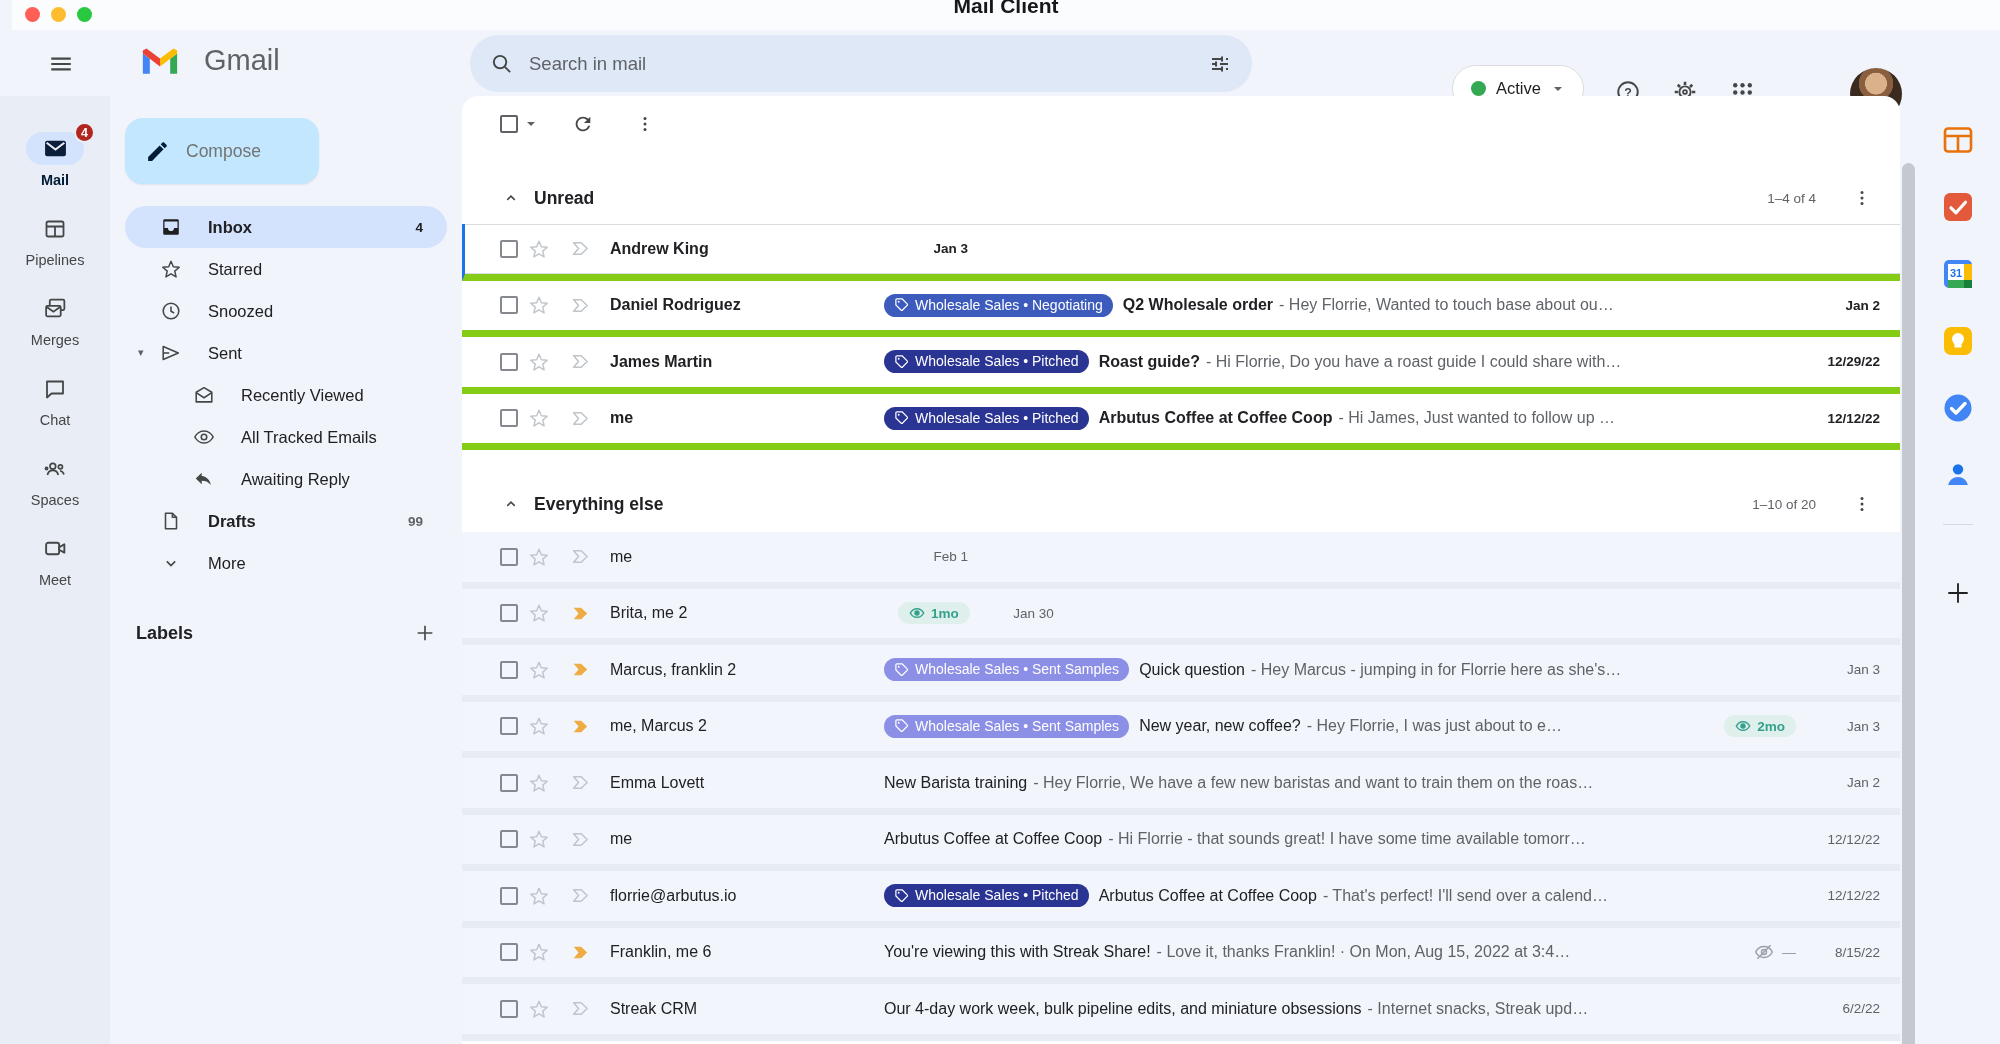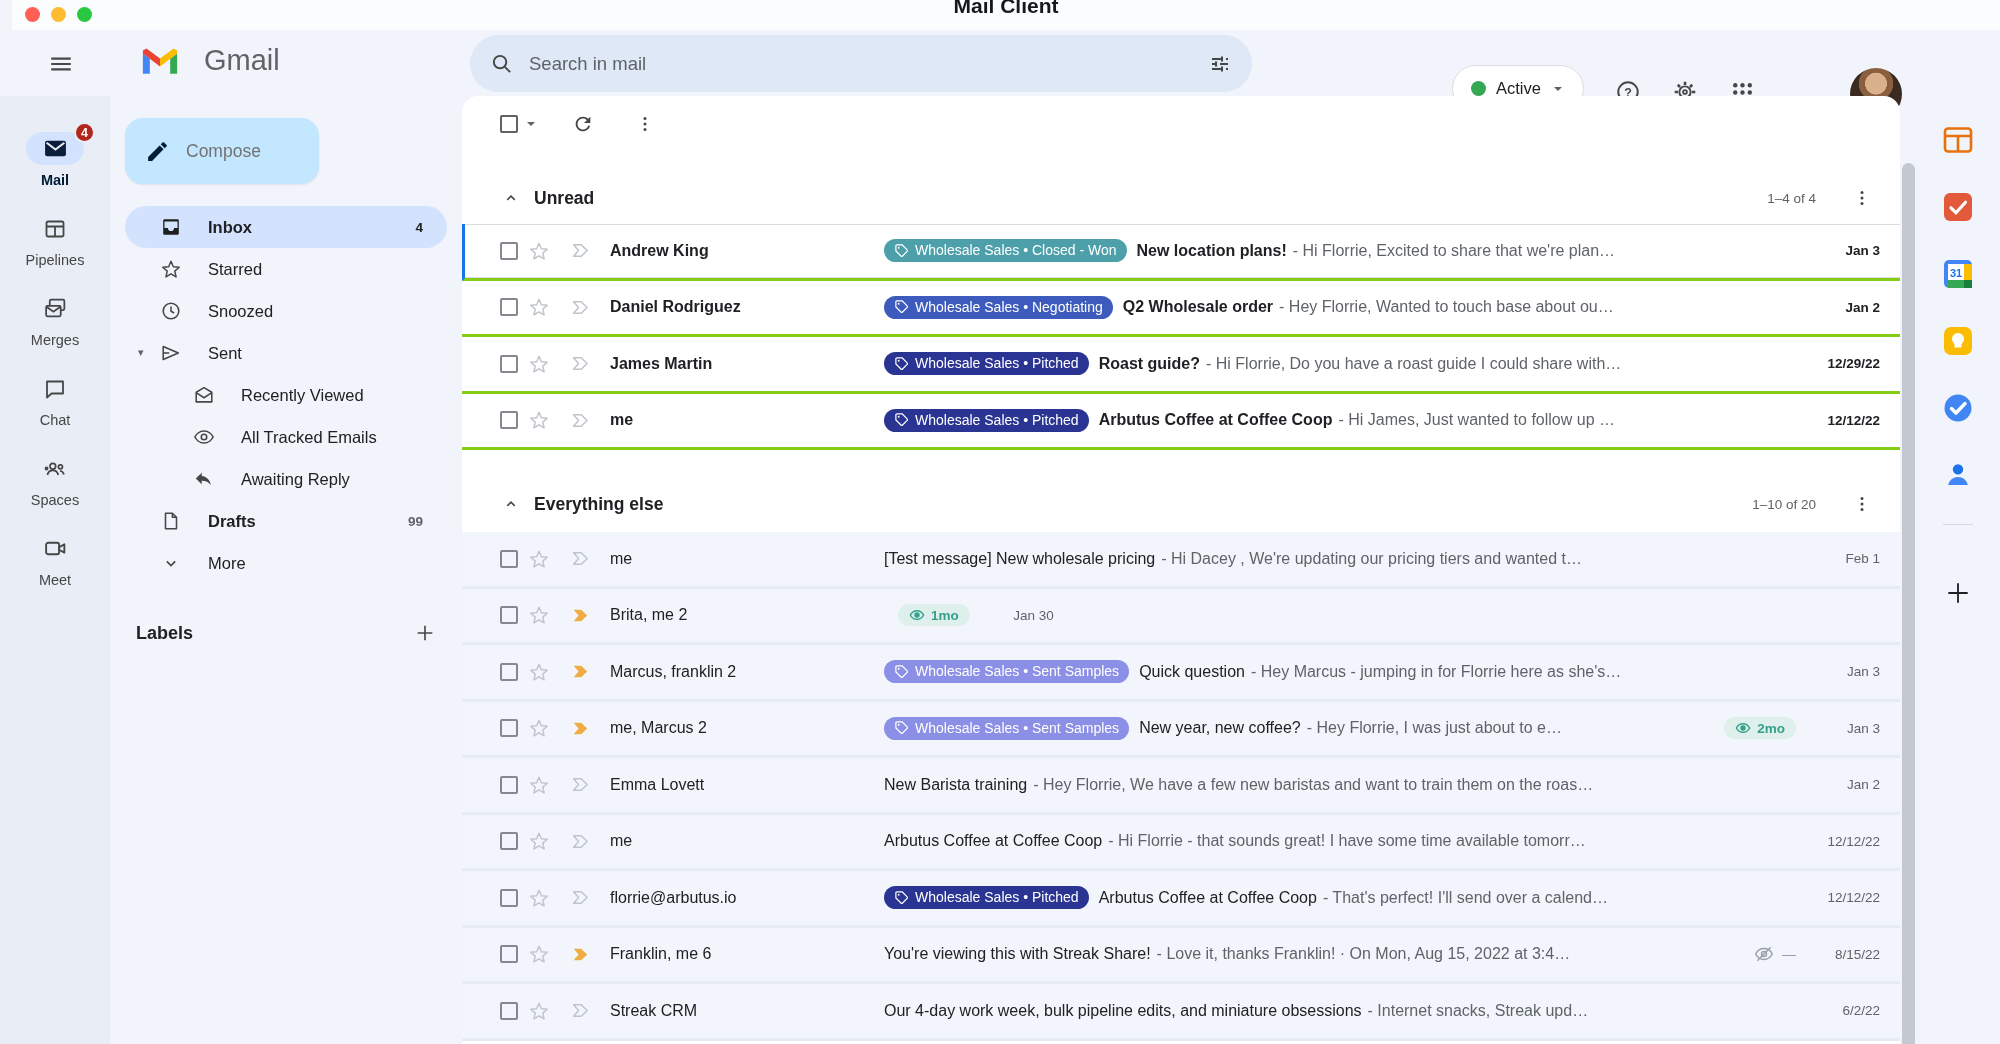--- a/index.html
+++ b/index.html
@@ -61,21 +61,21 @@
   .tb-btn{width:40px; height:40px; display:grid; place-items:center; border-radius:50%;}
   .tb-refresh{margin-left:26px;} .tb-dots{margin-left:22px;}
   .section-head{height:52px; display:flex; align-items:center; padding:0 14px 0 40px;}
   .mail-section:first-child .section-head{margin-top:20px;}
   .mail-section + .mail-section .section-head{margin-top:26px; height:56px;}
   .head-chev{color:#444746;}
   .section-title{font-size:17.5px; font-weight:700; margin-left:14px;}
   .range{margin-left:auto; font-size:13.5px; color:#5f6368;}
   .head-dots{margin-left:30px; margin-right:8px; color:#444746; width:32px; height:32px;}
 
-  .mail-row{height:56.5px; display:flex; align-items:center; padding:0 20px 0 38px; border-bottom:3px solid #84cc16; background:#fff; cursor:default;}
+  .mail-row{height:56.5px; display:flex; align-items:center; padding:0 20px 0 38px; border-bottom:7px solid #84cc16; background:#fff; cursor:default;}
   .mail-row.read{background:#f2f6fc; border-bottom-color:#e7ebf3;}
   .mail-row.focused{border-left:3px solid #1a73e8; padding-left:35px; box-shadow:inset 0 1px 0 #dadce0, inset 0 -1px 0 #dadce0;}
   .checkbox{width:18px; height:18px; border:2px solid #85898f; border-radius:2px; flex:none;}
   .star-btn,.imp{width:42px; display:grid; place-items:center; flex:none; color:#c0c5cb;}
   .sender{width:282px; flex:none; font-size:16px; color:#202124; overflow:hidden; white-space:nowrap; padding-left:8px;}
   .b{font-weight:700;}
   .content{flex:1; min-width:0; display:flex; align-items:center; overflow:hidden; white-space:nowrap;}
   .badge{display:inline-flex; align-items:center; gap:6px; color:#fff; font-size:14px; padding:3px 10px 4px; border-radius:12px; margin-right:10px; flex:none;}
   .subject{font-size:16px; color:#202124; flex:none;}
   .snippet{font-size:16px; color:#5f6368; margin-left:6px; overflow:hidden; text-overflow:ellipsis;}
@@ -394,33 +394,20 @@
             <svg width="22" height="22" viewBox="0 0 24 24">
               <path d="M12 17.3l-5.55 3.35 1.45-6.3-4.9-4.25 6.45-.55L12 3.6l2.55 5.95 6.45.55-4.9 4.25 1.45 6.3z" fill="none" stroke="currentColor" stroke-width="1.6" stroke-linejoin="round"></path>
             </svg>
           </span>
           <span class="icon imp">
             <svg width="21" height="21" viewBox="0 0 20 20">
               <path d="M2.5 4.5h7.2L15.4 10l-5.7 5.5H2.5L7.2 10z" fill="none" stroke="currentColor" stroke-width="1.5" stroke-linejoin="round"></path>
             </svg>
           </span>
           <span class="sender b">Andrew King</span>
-          <div class="content">
-            <span class="badge" style="background: rgb(77, 160, 170);">
-              <span class="icon">
-                <svg width="15" height="15" viewBox="0 0 16 16">
-                  <path d="M8.6 1.9l5.4 5.4c.5.5.5 1.2 0 1.7l-4.9 4.9c-.5.5-1.2.5-1.7 0L2 8.5V3c0-.6.5-1.1 1.1-1.1z" fill="none" stroke="#fff" stroke-width="1.3"></path>
-                  <circle cx="5" cy="5" r="1" fill="#fff"></circle>
-                </svg>
-              </span>
-              <span>Wholesale Sales • Closed - Won</span>
-            </span>
-            <span class="subject b">New location plans!</span>
-            <span class="snippet">- Hi Florrie, Excited to share that we're plan…</span>
-          </div>
           <div class="meta">
             <span class="date">Jan 3</span>
           </div>
         </div>
         <div class="mail-row unread">
           <span class="checkbox"></span>
           <span class="icon star-btn">
             <svg width="22" height="22" viewBox="0 0 24 24">
               <path d="M12 17.3l-5.55 3.35 1.45-6.3-4.9-4.25 6.45-.55L12 3.6l2.55 5.95 6.45.55-4.9 4.25 1.45 6.3z" fill="none" stroke="currentColor" stroke-width="1.6" stroke-linejoin="round"></path>
             </svg>
@@ -532,24 +519,20 @@
             <svg width="22" height="22" viewBox="0 0 24 24">
               <path d="M12 17.3l-5.55 3.35 1.45-6.3-4.9-4.25 6.45-.55L12 3.6l2.55 5.95 6.45.55-4.9 4.25 1.45 6.3z" fill="none" stroke="currentColor" stroke-width="1.6" stroke-linejoin="round"></path>
             </svg>
           </span>
           <span class="icon imp">
             <svg width="21" height="21" viewBox="0 0 20 20">
               <path d="M2.5 4.5h7.2L15.4 10l-5.7 5.5H2.5L7.2 10z" fill="none" stroke="currentColor" stroke-width="1.5" stroke-linejoin="round"></path>
             </svg>
           </span>
           <span class="sender">me</span>
-          <div class="content">
-            <span class="subject">[Test message] New wholesale pricing</span>
-            <span class="snippet">- Hi Dacey , We're updating our pricing tiers and wanted t…</span>
-          </div>
           <div class="meta">
             <span class="date">Feb 1</span>
           </div>
         </div>
         <div class="mail-row read">
           <span class="checkbox"></span>
           <span class="icon star-btn">
             <svg width="22" height="22" viewBox="0 0 24 24">
               <path d="M12 17.3l-5.55 3.35 1.45-6.3-4.9-4.25 6.45-.55L12 3.6l2.55 5.95 6.45.55-4.9 4.25 1.45 6.3z" fill="none" stroke="currentColor" stroke-width="1.6" stroke-linejoin="round"></path>
             </svg>

